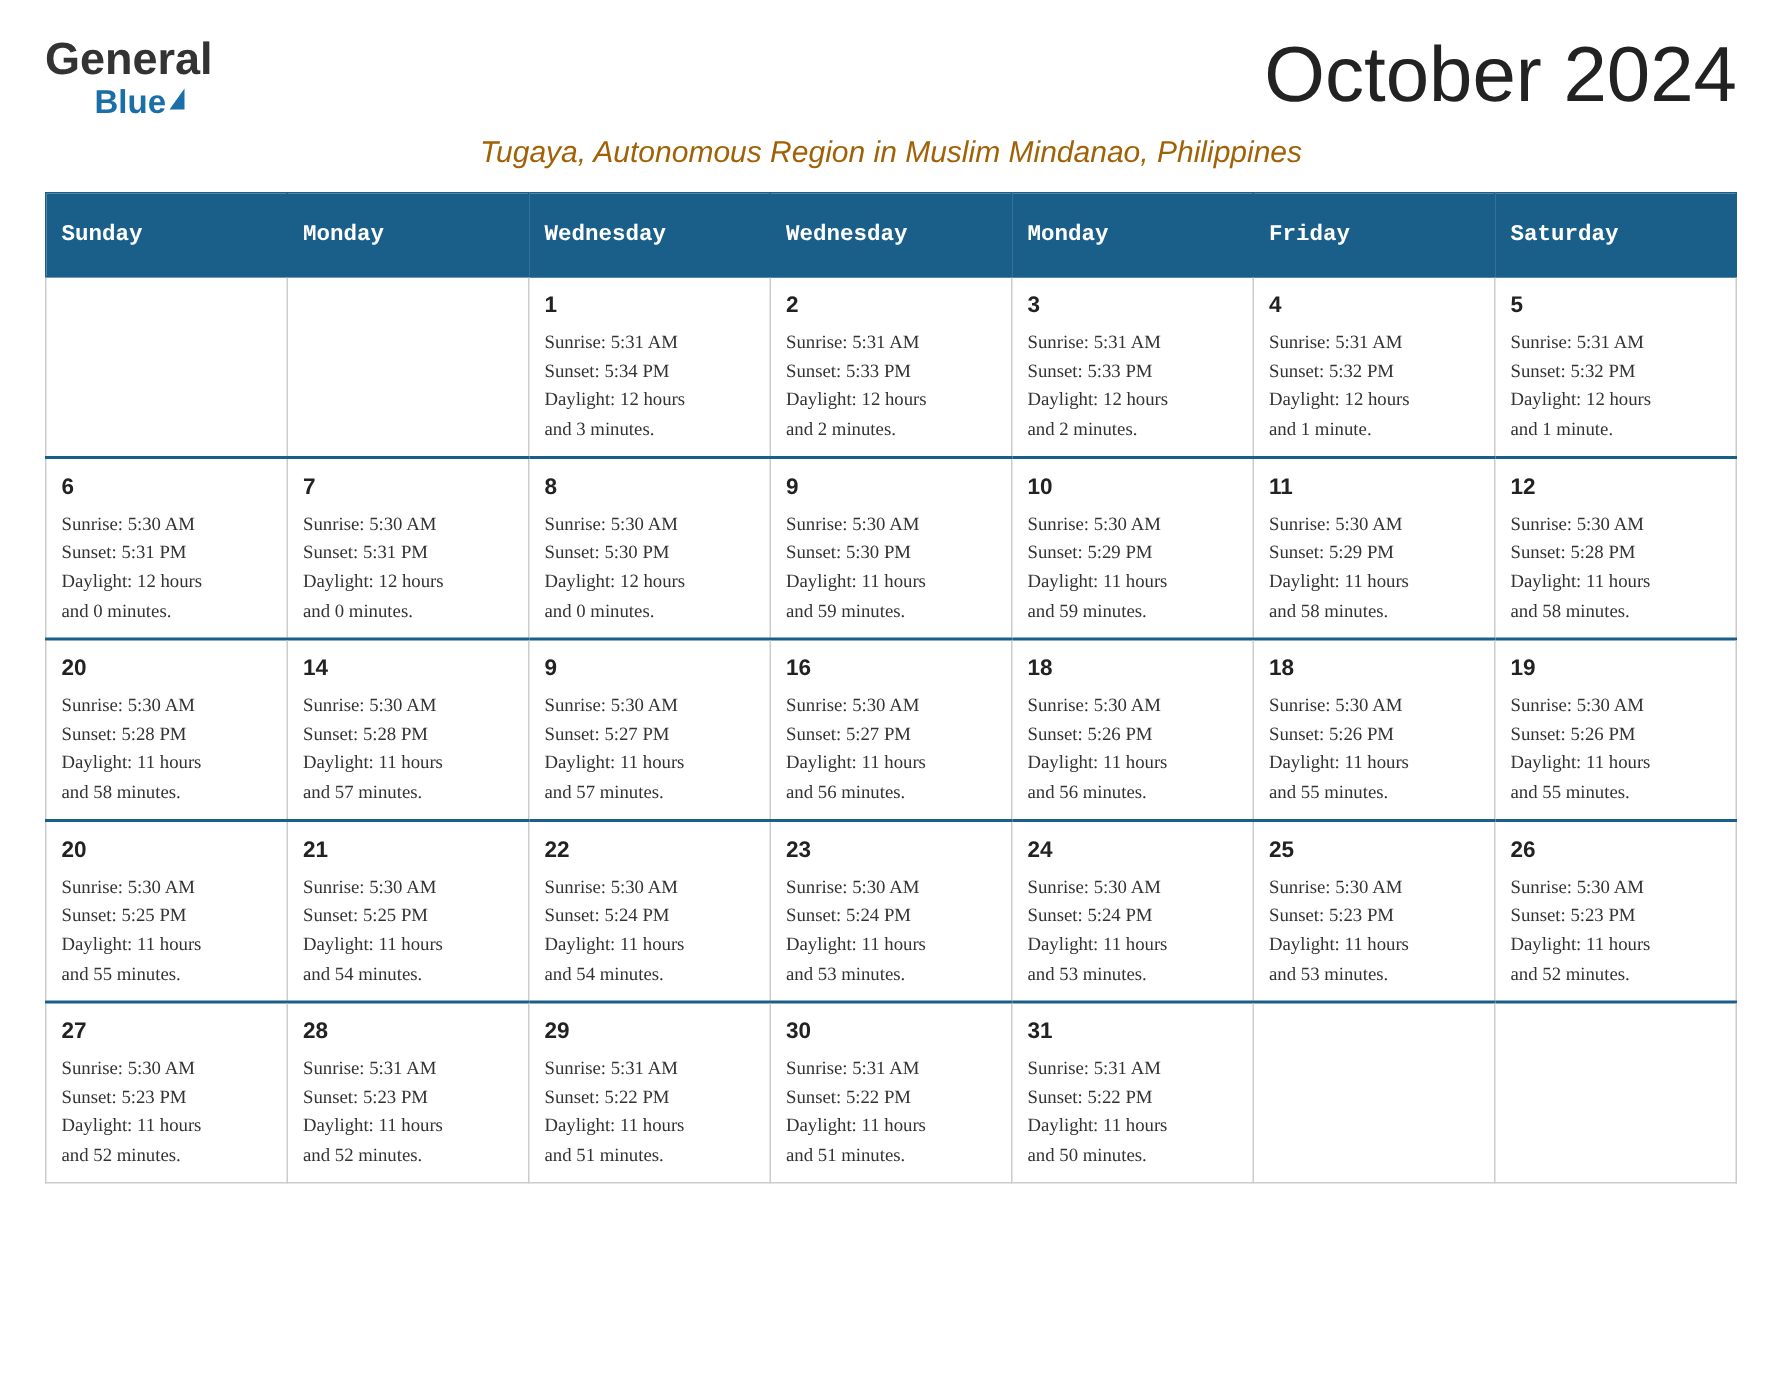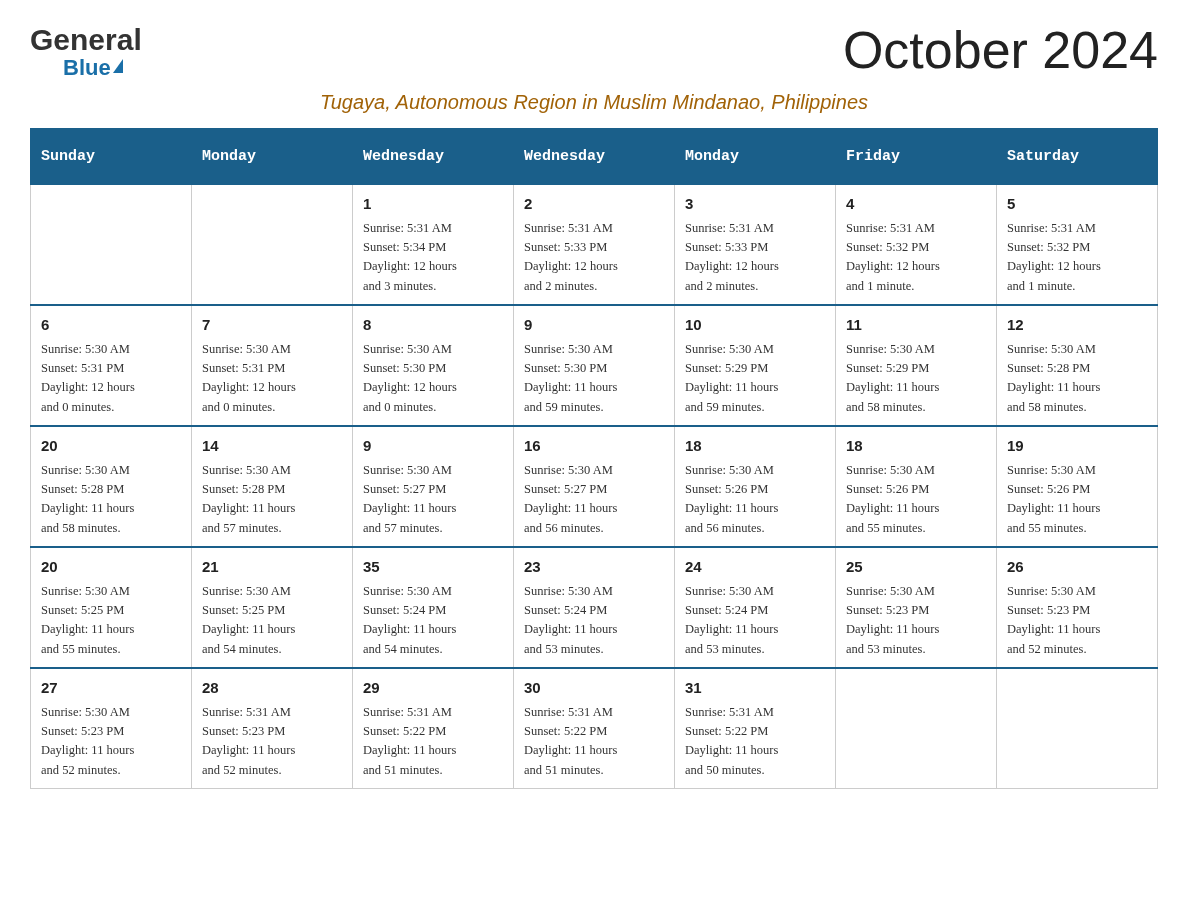--- a/index.html
+++ b/index.html
@@ -287,21 +287,21 @@
 and 55 minutes.</div>
         </td>
         <td>
           <span class="day-number">21</span>
           <div class="day-info" style="white-space: pre-line;">Sunrise: 5:30 AM
 Sunset: 5:25 PM
 Daylight: 11 hours
 and 54 minutes.</div>
         </td>
         <td>
-          <span class="day-number">35</span>
+          <span class="day-number">22</span>
           <div class="day-info" style="white-space: pre-line;">Sunrise: 5:30 AM
 Sunset: 5:24 PM
 Daylight: 11 hours
 and 54 minutes.</div>
         </td>
         <td>
           <span class="day-number">23</span>
           <div class="day-info" style="white-space: pre-line;">Sunrise: 5:30 AM
 Sunset: 5:24 PM
 Daylight: 11 hours

